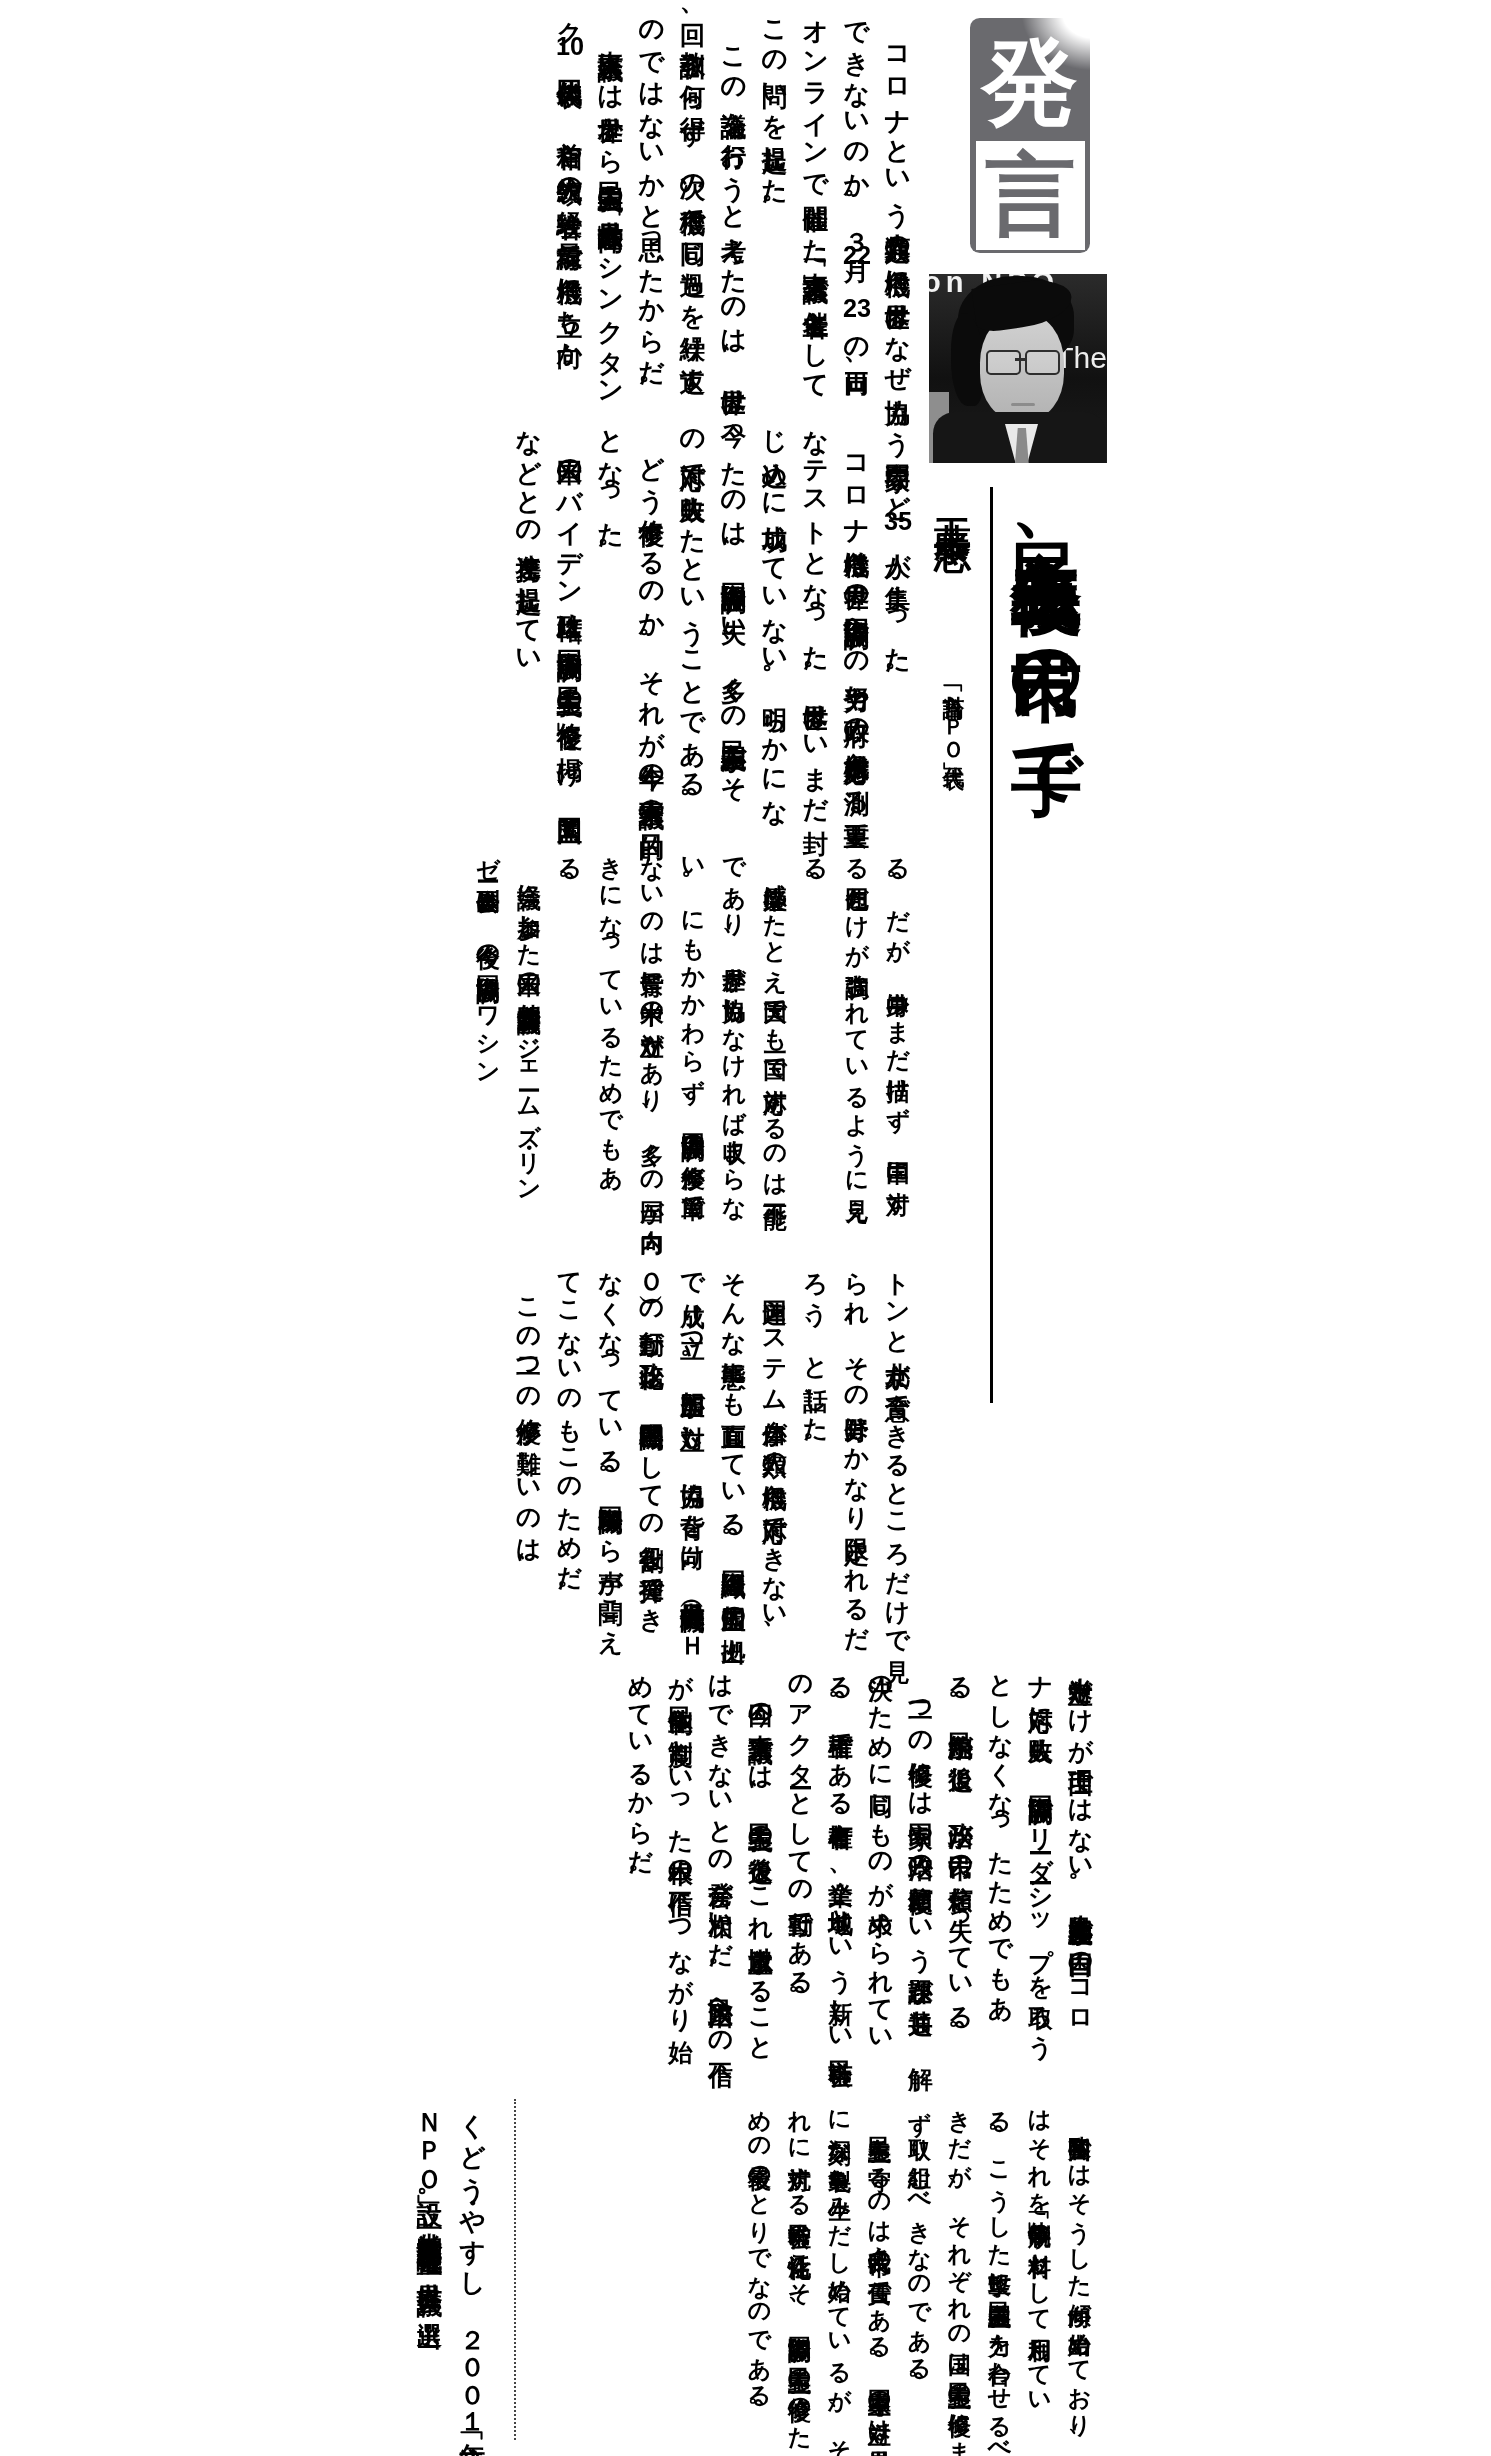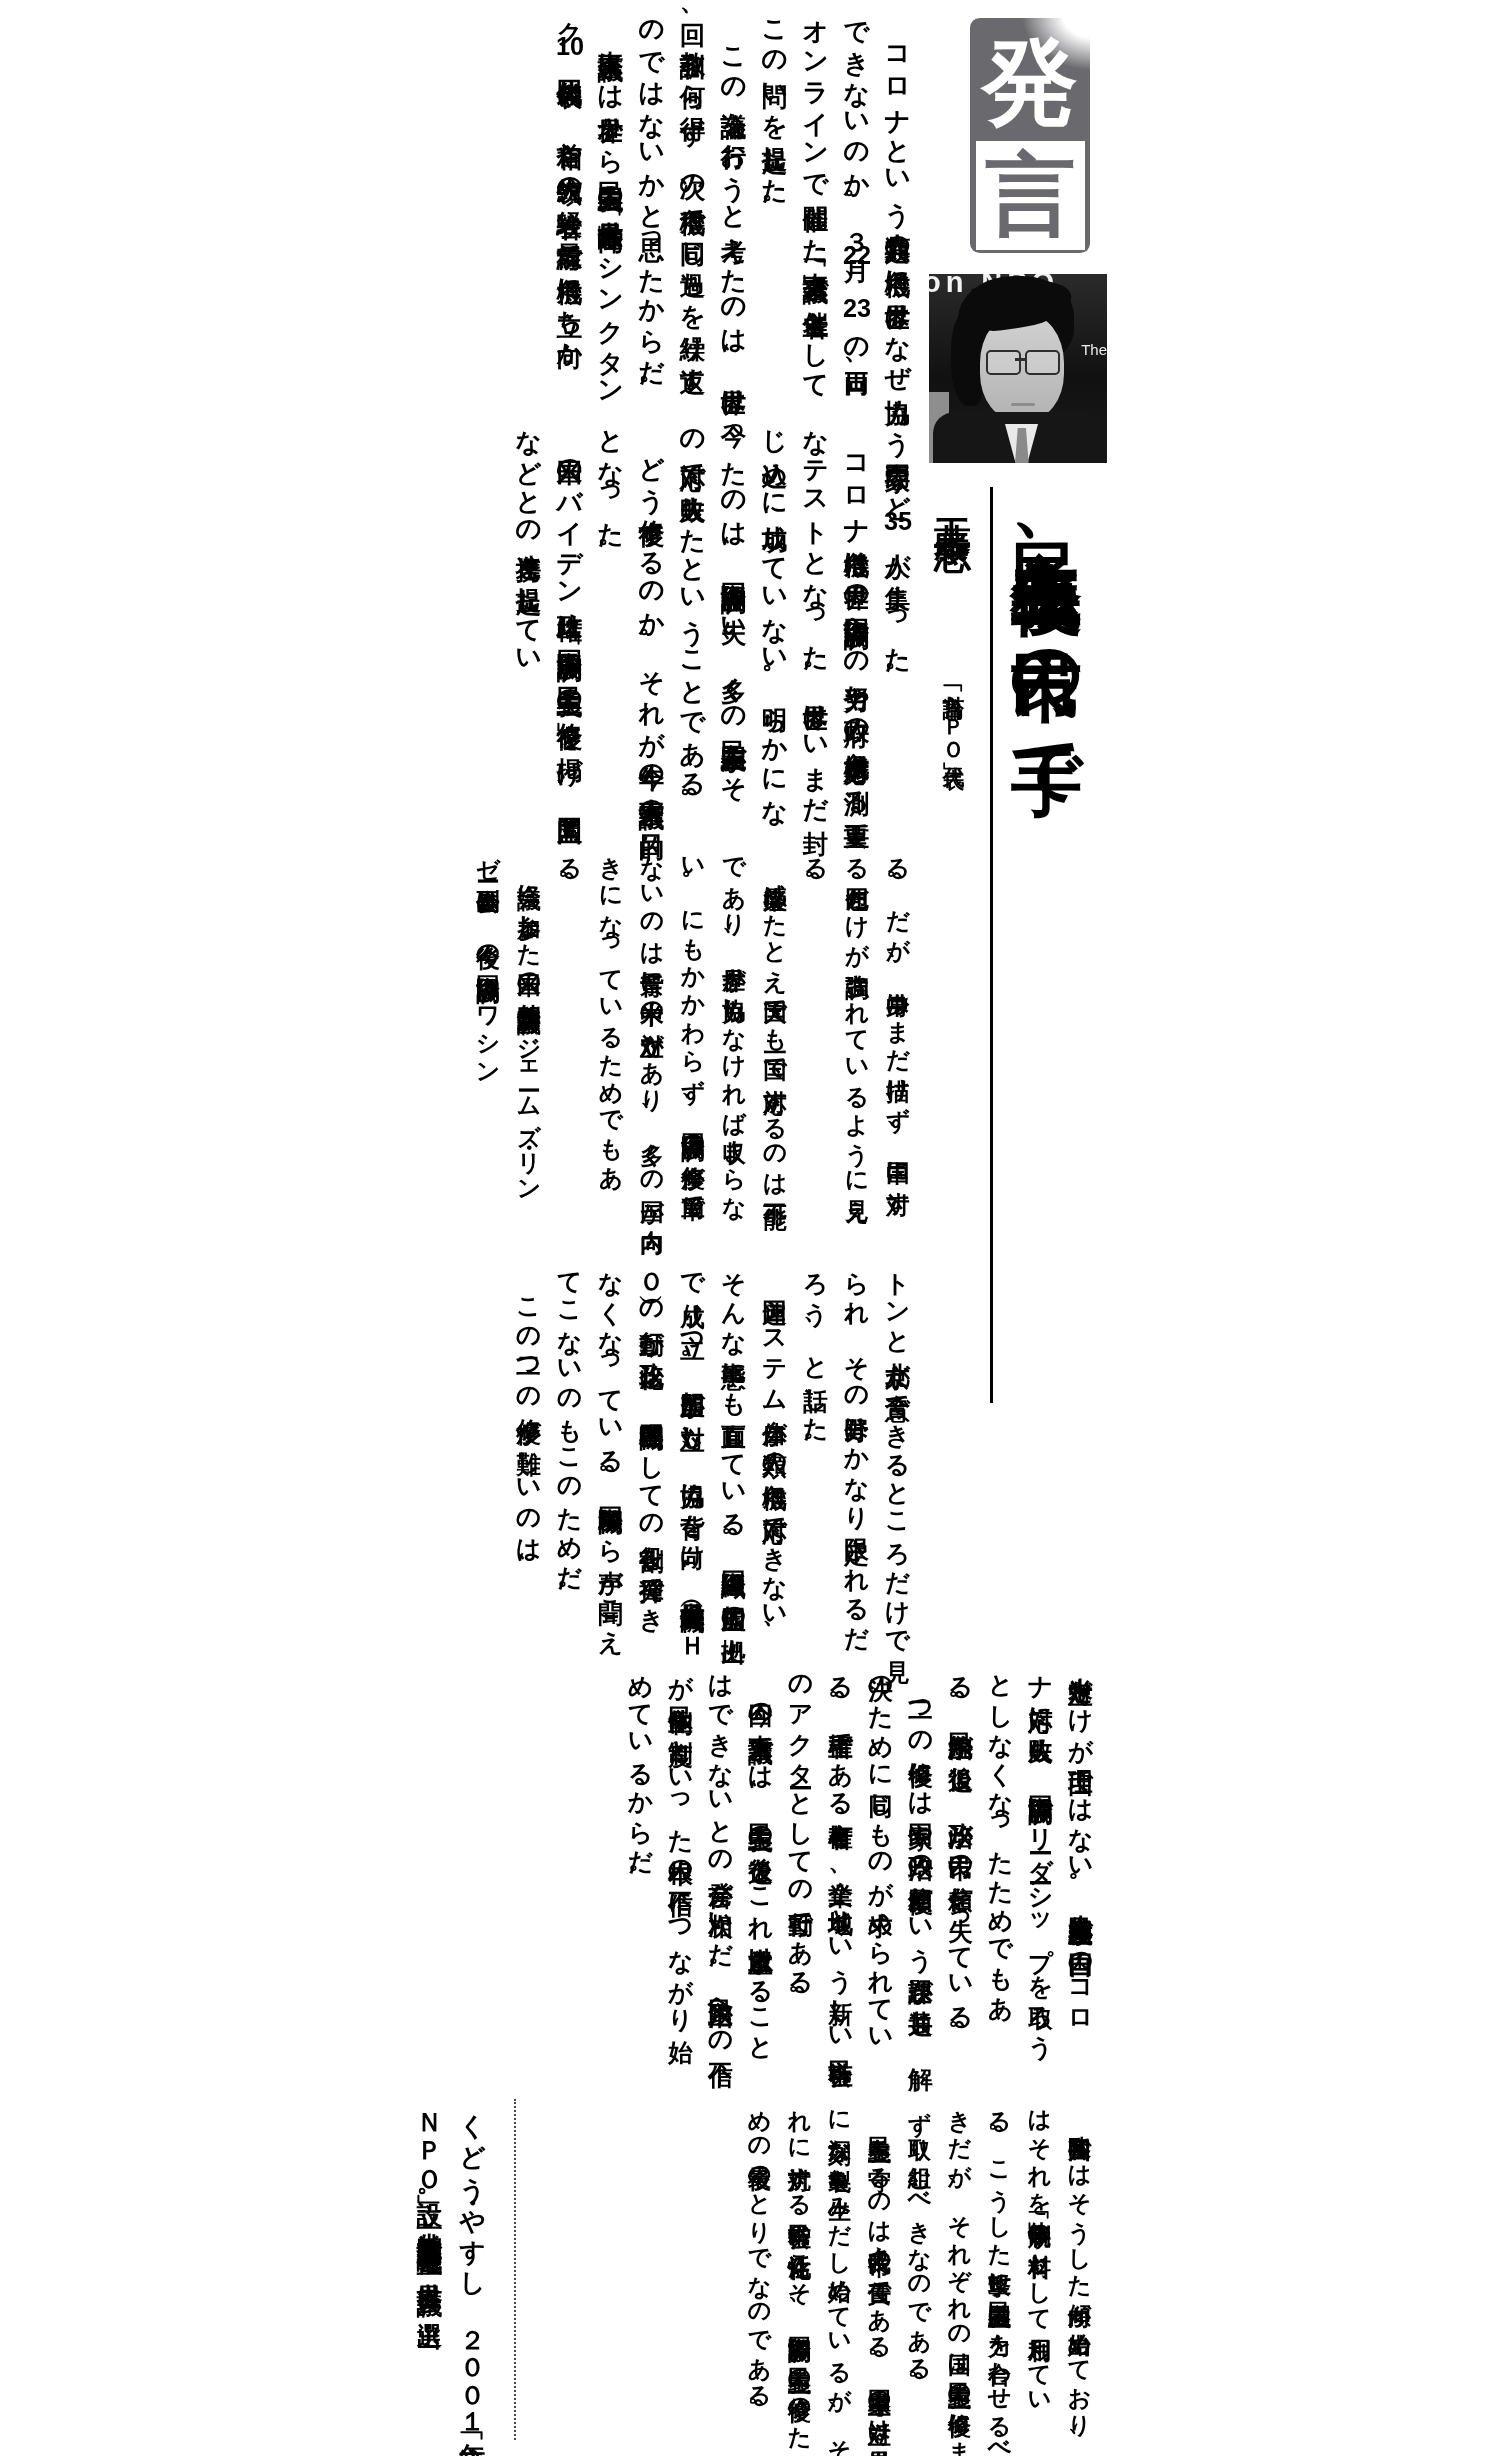--- a/index.html
+++ b/index.html
@@ -19,21 +19,21 @@
         color:#ffffff;font-size:96px;font-weight:bold;line-height:127px;text-align:center;}
   .logo-bottom{position:absolute;left:5.9px;right:4.9px;top:123px;bottom:2.9px;background:#ffffff;
         display:flex;align-items:center;justify-content:center;}
   .logo-bottom span{color:#6a6a6e;font-size:90px;font-weight:bold;line-height:1;}
 
   
   .photo{position:absolute;left:929px;top:274px;width:178px;height:189px;
         background:linear-gradient(180deg,#2b2b2b 0%,#111 55%,#1c1c1c 100%);overflow:hidden;}
   .photo-text-top{position:absolute;top:-7.8px;left:-5.9px;color:#f2f2f2;font-size:29px;
         letter-spacing:4.9px;font-family:"Liberation Sans",sans-serif;font-weight:bold;}
-  .photo-text-right{position:absolute;top:67px;right:0px;color:#ededed;font-size:15px;
+  .photo-text-right{position:absolute;top:67px;right:0px;color:#ededed;font-size:30px;
         font-family:"Liberation Sans",sans-serif;}
   .photo-panel{position:absolute;left:0;bottom:0;width:19.6px;height:71px;background:#8e8e8e;}
   .ph-hair{position:absolute;left:29px;top:2px;width:116px;height:90px;background:#0b0b0b;
         border-radius:52% 48% 44% 56%;}
   .ph-hair2{position:absolute;left:21.6px;top:39px;width:33px;height:93px;background:#0b0b0b;
         border-radius:40% 60% 30% 50%;}
   .ph-face{position:absolute;left:51px;top:39px;width:84px;height:108px;
         background:linear-gradient(180deg,#d2d2d2,#b2b2b2);border-radius:46% 46% 44% 44%;}
   .ph-fringe{position:absolute;left:45px;top:7.8px;width:98px;height:45px;background:#0b0b0b;
         border-radius:0 60% 70% 30%;transform:rotate(-8deg);}

